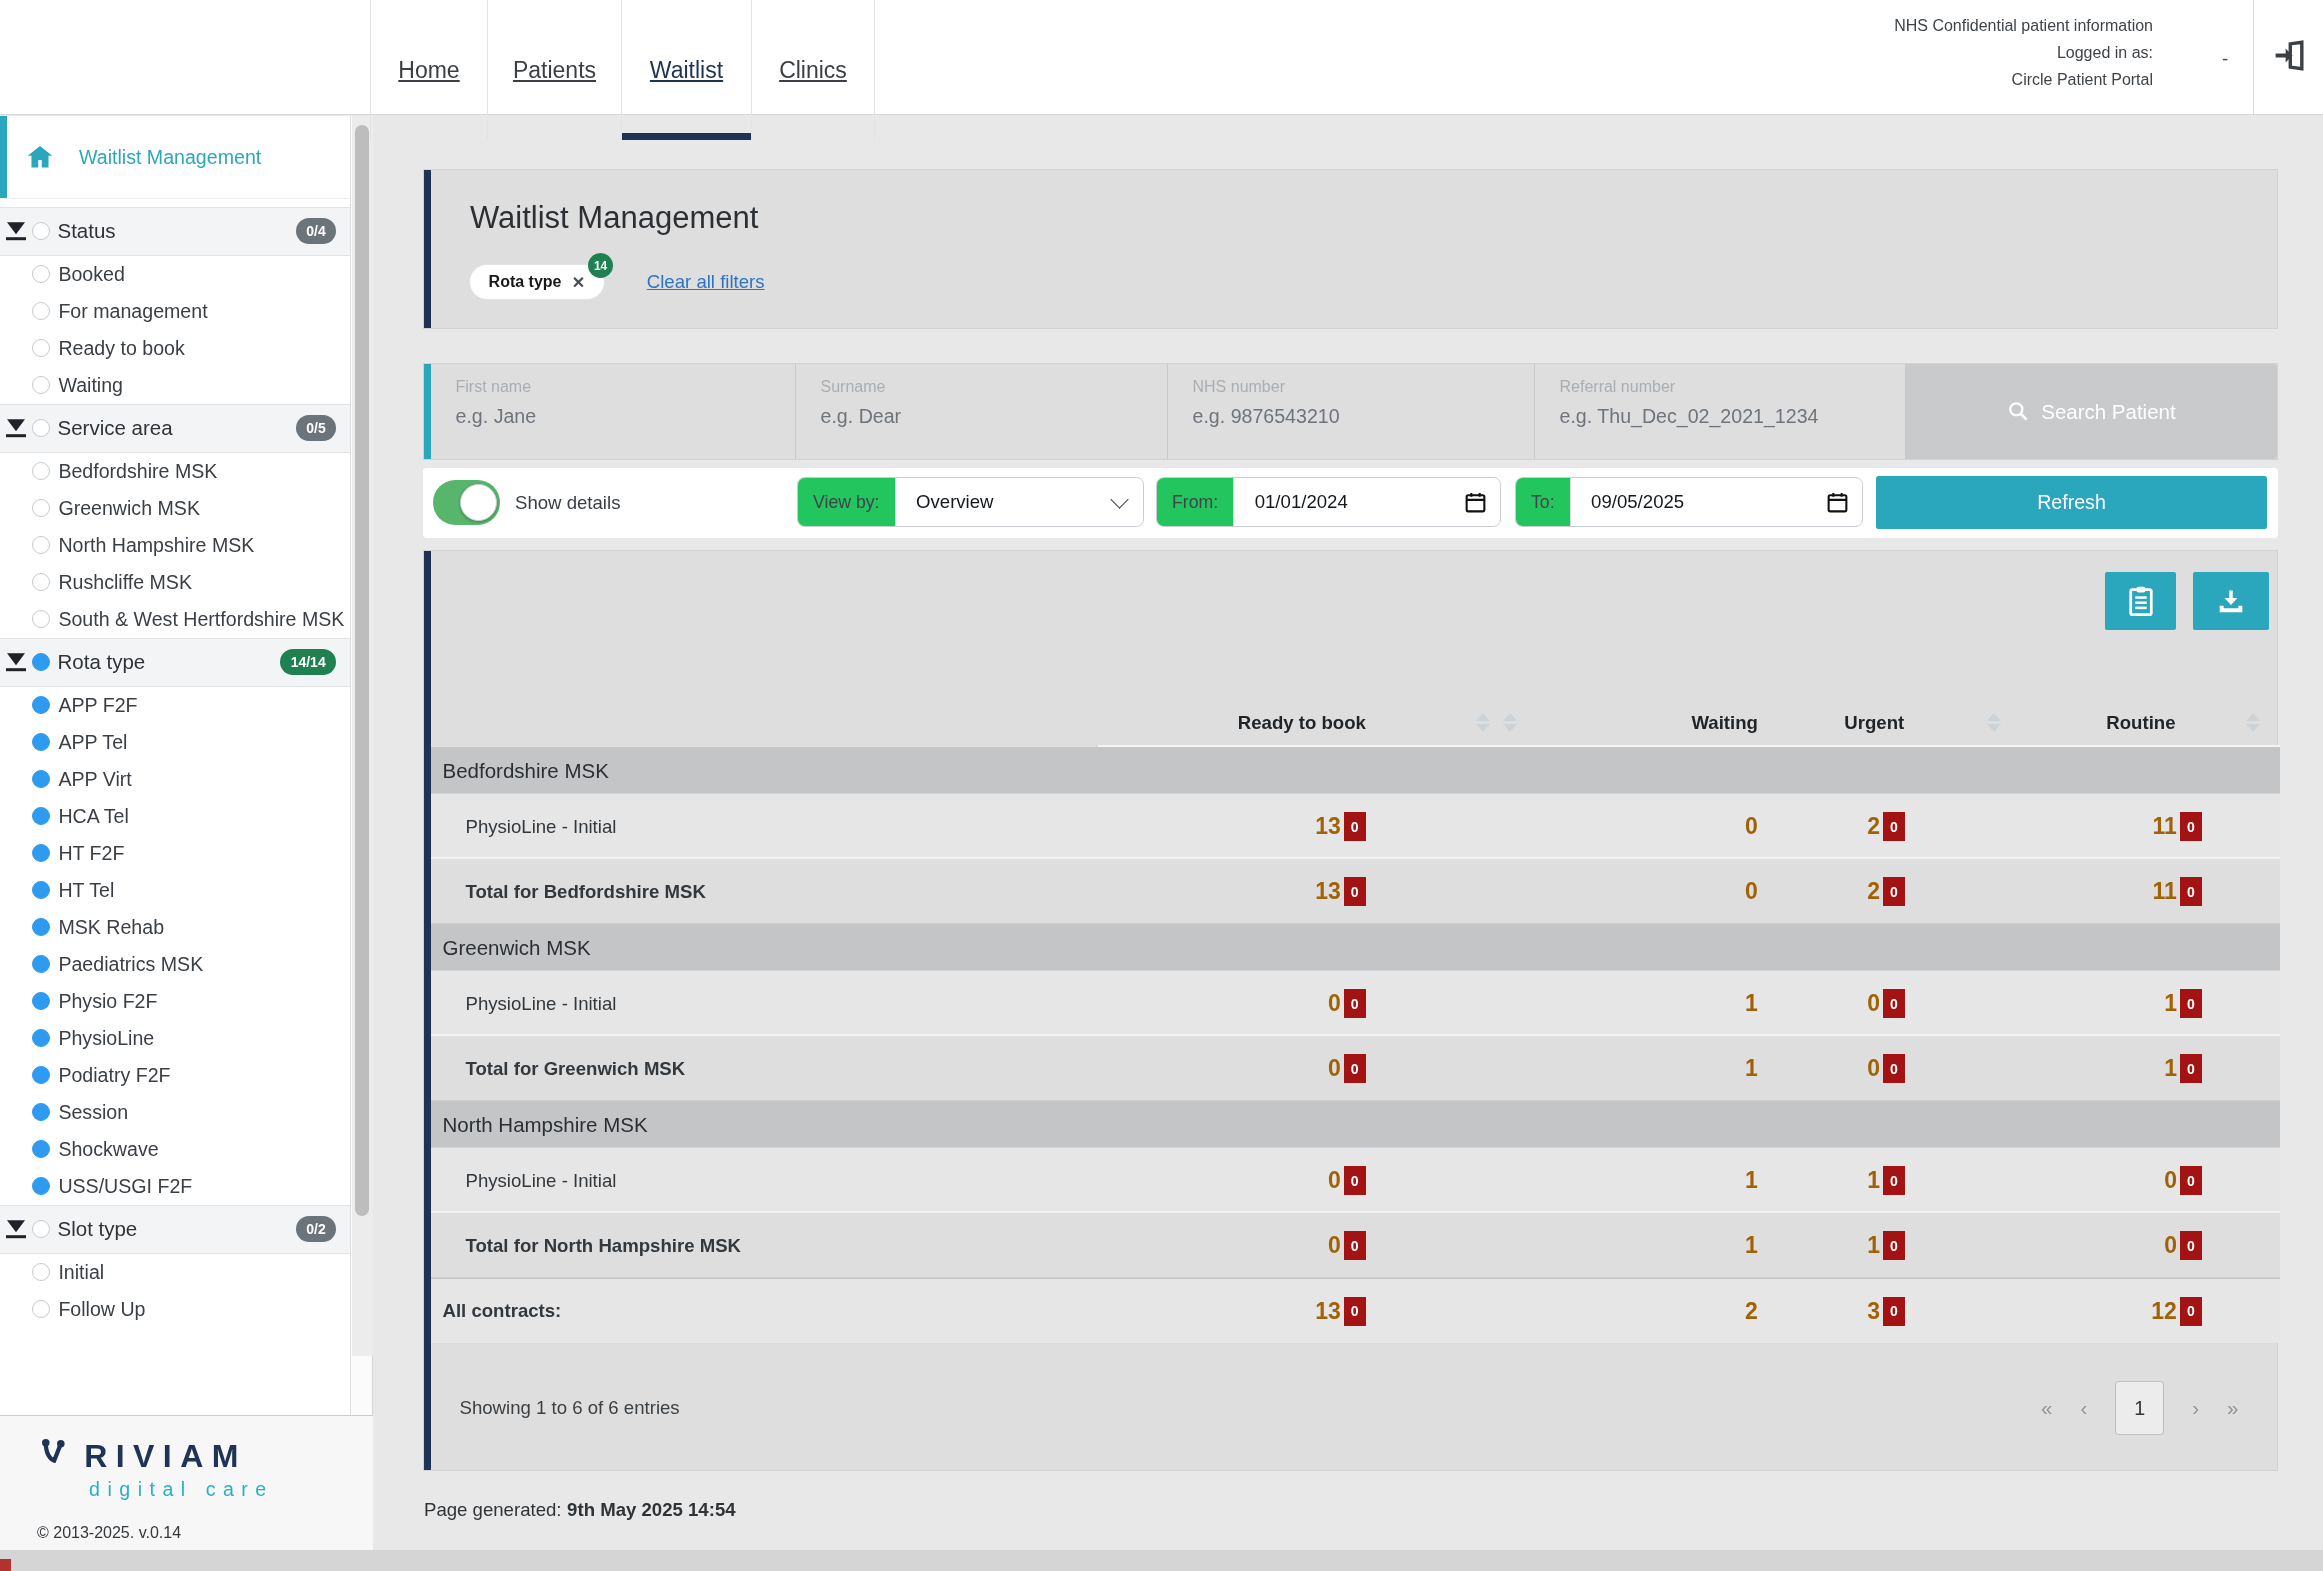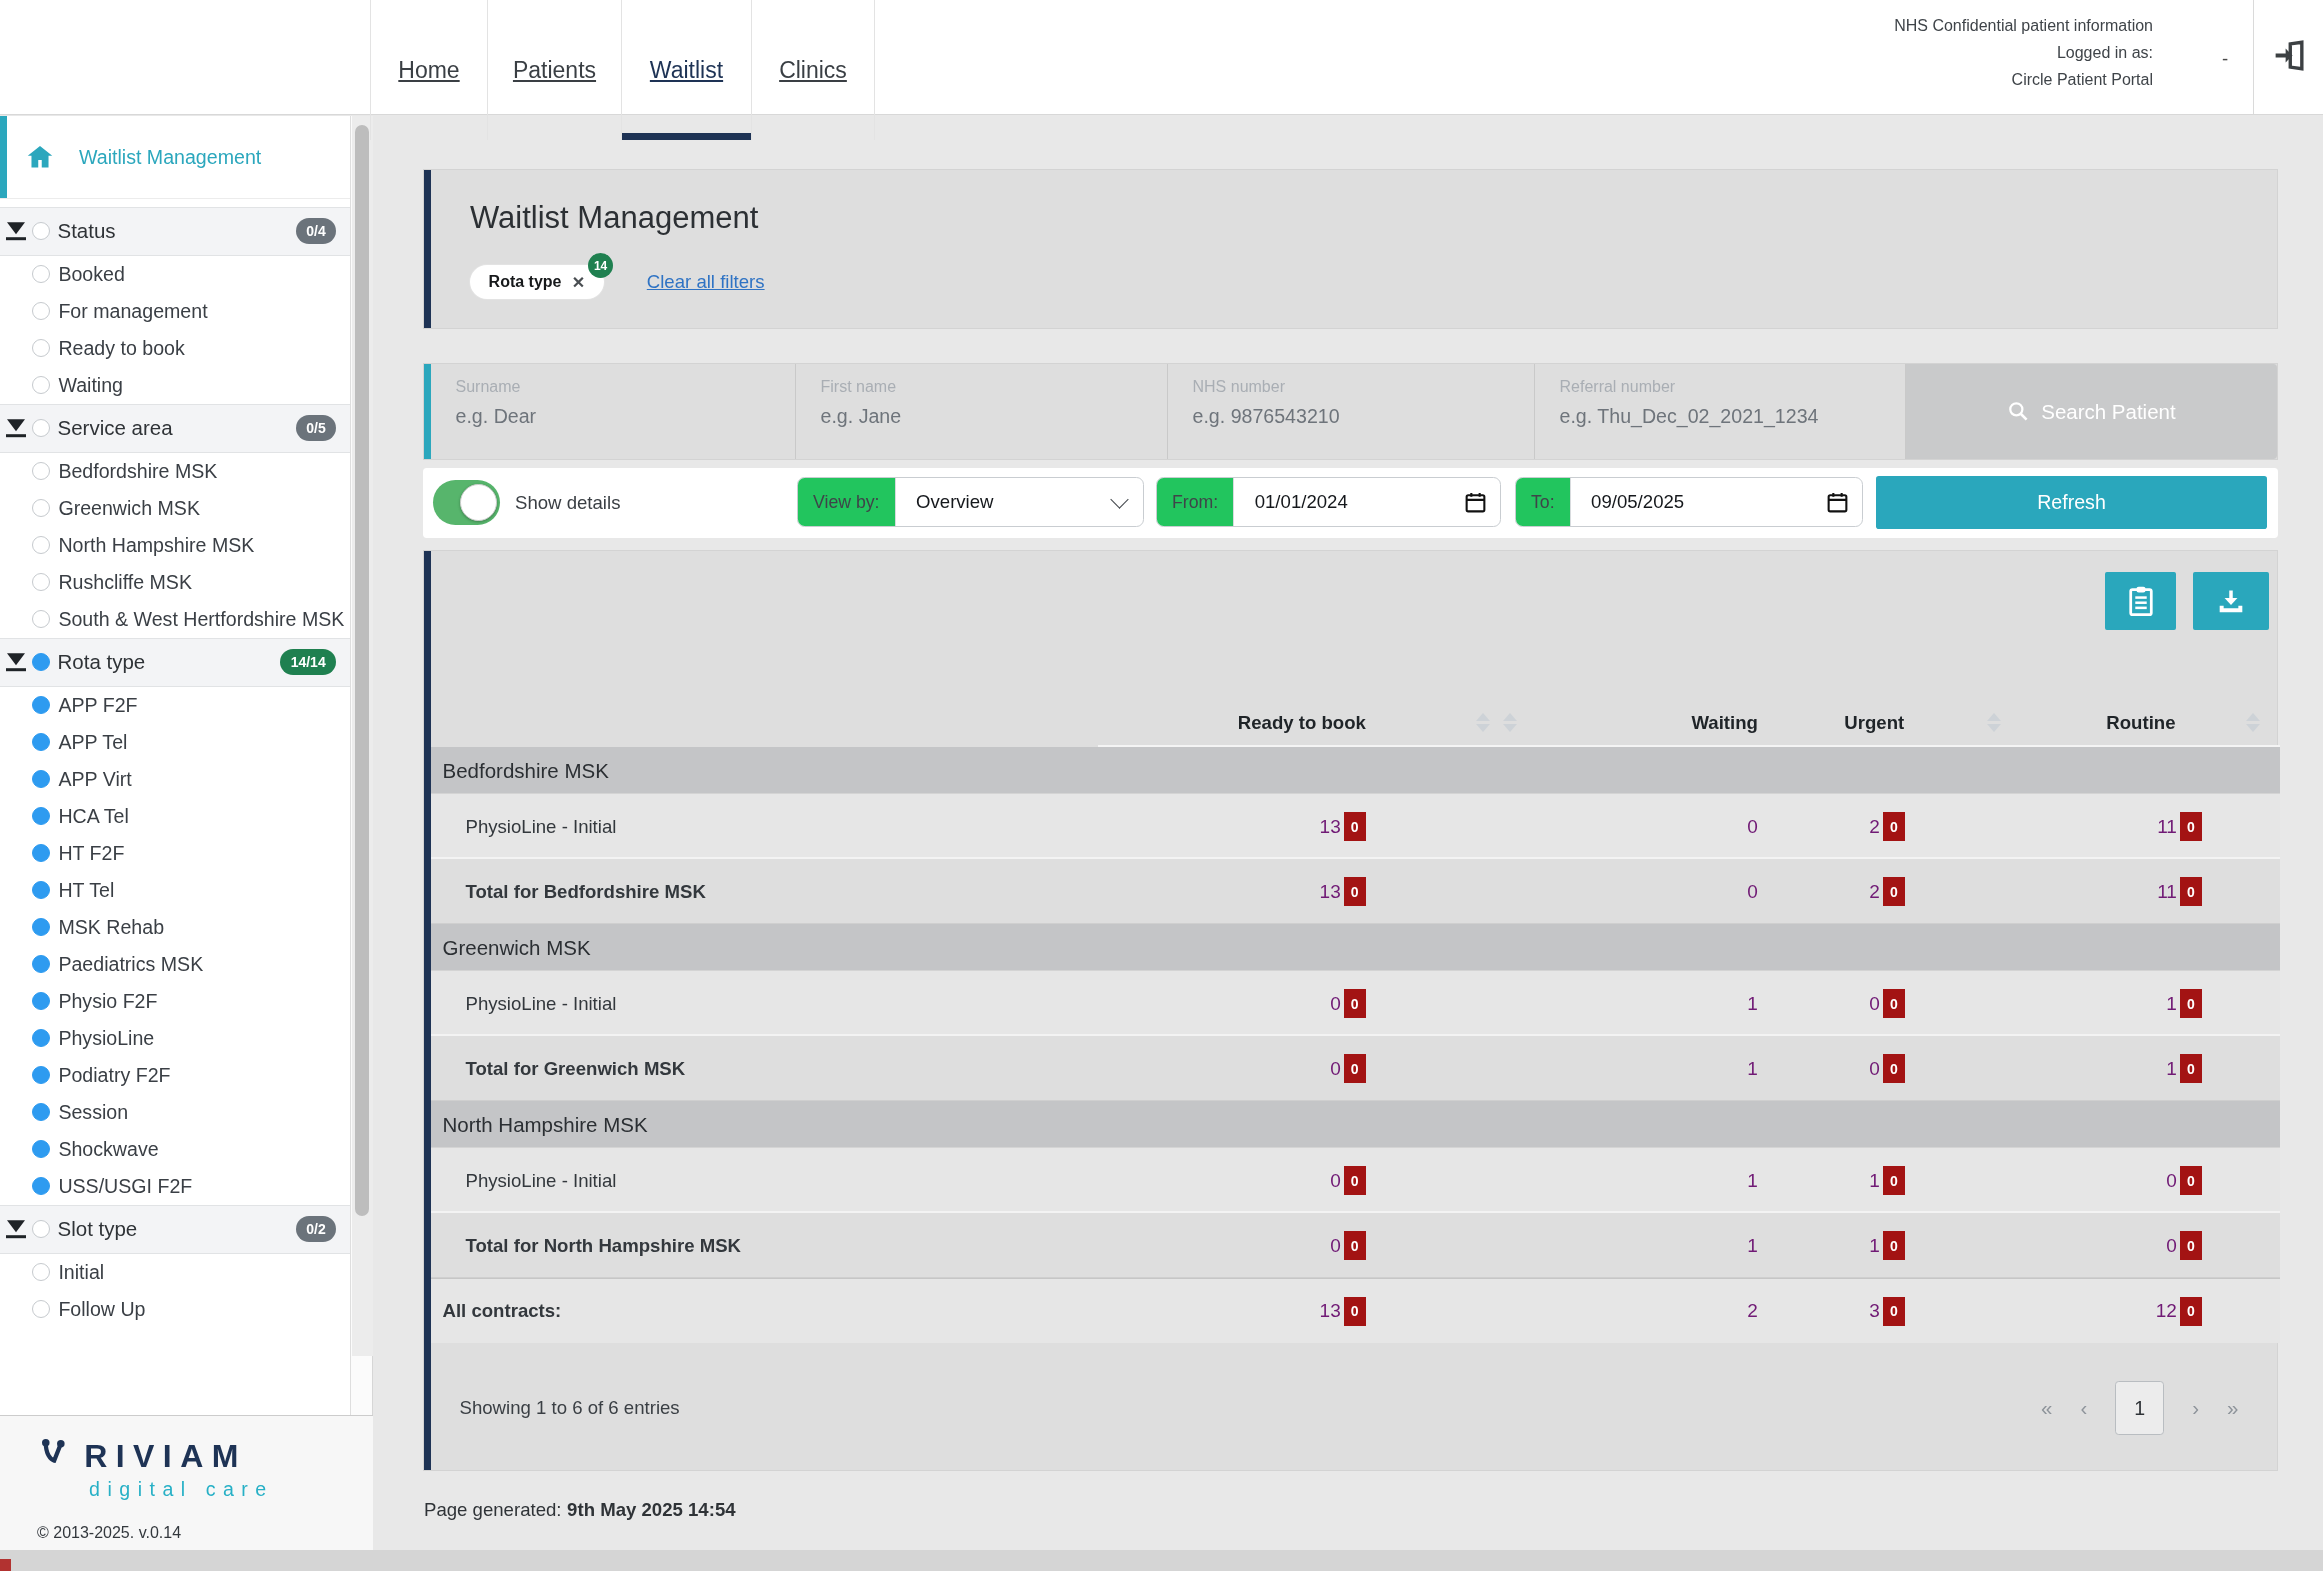--- a/index.html
+++ b/index.html
@@ -133,21 +133,21 @@
           font-size:20.5px;color:#2b2f33;box-shadow:inset 0 -0.9px 0 #d4d4d4;}
   .drow{height:65px;background:#e6e6e6;box-shadow:inset 0 -1.9px 0 #f3f3f3;}
   .trow-total{height:65px;background:#dedede;box-shadow:inset 0 -0.9px 0 #cfcfcf;}
   .allrow{height:65px;background:#e6e6e6;border-top:0.9px solid #c6c6c6;box-sizing:border-box;}
   .cname{font-size:18.6px;color:#33383d;padding-left:35px;}
   .cname.bold{font-weight:bold;}
   .cname.tight{padding-left:12px;font-weight:bold;}
   .val{display:flex;justify-content:flex-end;align-items:center;}
   .val.c-rtb{padding-right:5.6px;}.val.c-wait{padding-right:5.6px;}
   .val.c-urg{padding-right:8.4px;}.val.c-rout{padding-right:8.4px;}
-  .val .num{font-size:19px;font-weight:normal;color:#701a75;}
+  .val .num{font-size:23px;font-weight:bold;color:#a16207;}
   .val .rb{margin-left:2.8px;width:22.4px;height:29px;background:#a31313;color:#fff;font-size:14px;
            font-weight:bold;display:flex;align-items:center;justify-content:center;}
   .tfoot{display:flex;align-items:center;justify-content:space-between;height:112px;
          padding:18.6px 41px 0 29px;box-sizing:border-box;}
   #showing{font-size:18.6px;color:#3a3f44;}
   .pager{display:flex;align-items:center;gap:28px;font-size:20.5px;color:#8d939a;}
   .pager .pg{cursor:pointer;}
   .pagebox{width:47px;height:52px;background:#ececec;border:0.9px solid #b9bdc1;border-radius:3.7px;
            display:flex;align-items:center;justify-content:center;color:#2f3337;font-size:19.6px;cursor:pointer;}
   #pagegen{position:absolute;left:424px;top:1499px;font-size:18.6px;color:#2f3337;}
@@ -363,26 +363,26 @@
         <span class="chip-label">Rota type</span>
         <span class="chip-x">✕</span>
         <span class="chip-badge">14</span>
       </div>
       <span id="clear-link">Clear all filters</span>
     </div>
   </div>
 
   <div id="card-search" class="card tealbar">
     <div class="sfield">
+      <div class="lbl">First name</div>
+      <div class="ph">e.g. Jane</div>
+    </div>
+    <div class="sfield">
       <div class="lbl">Surname</div>
       <div class="ph">e.g. Dear</div>
-    </div>
-    <div class="sfield">
-      <div class="lbl">First name</div>
-      <div class="ph">e.g. Jane</div>
     </div>
     <div class="sfield">
       <div class="lbl">NHS number</div>
       <div class="ph">e.g. 9876543210</div>
     </div>
     <div class="sfield">
       <div class="lbl">Referral number</div>
       <div class="ph">e.g. Thu_Dec_02_2021_1234</div>
     </div>
     <div id="search-btn">

